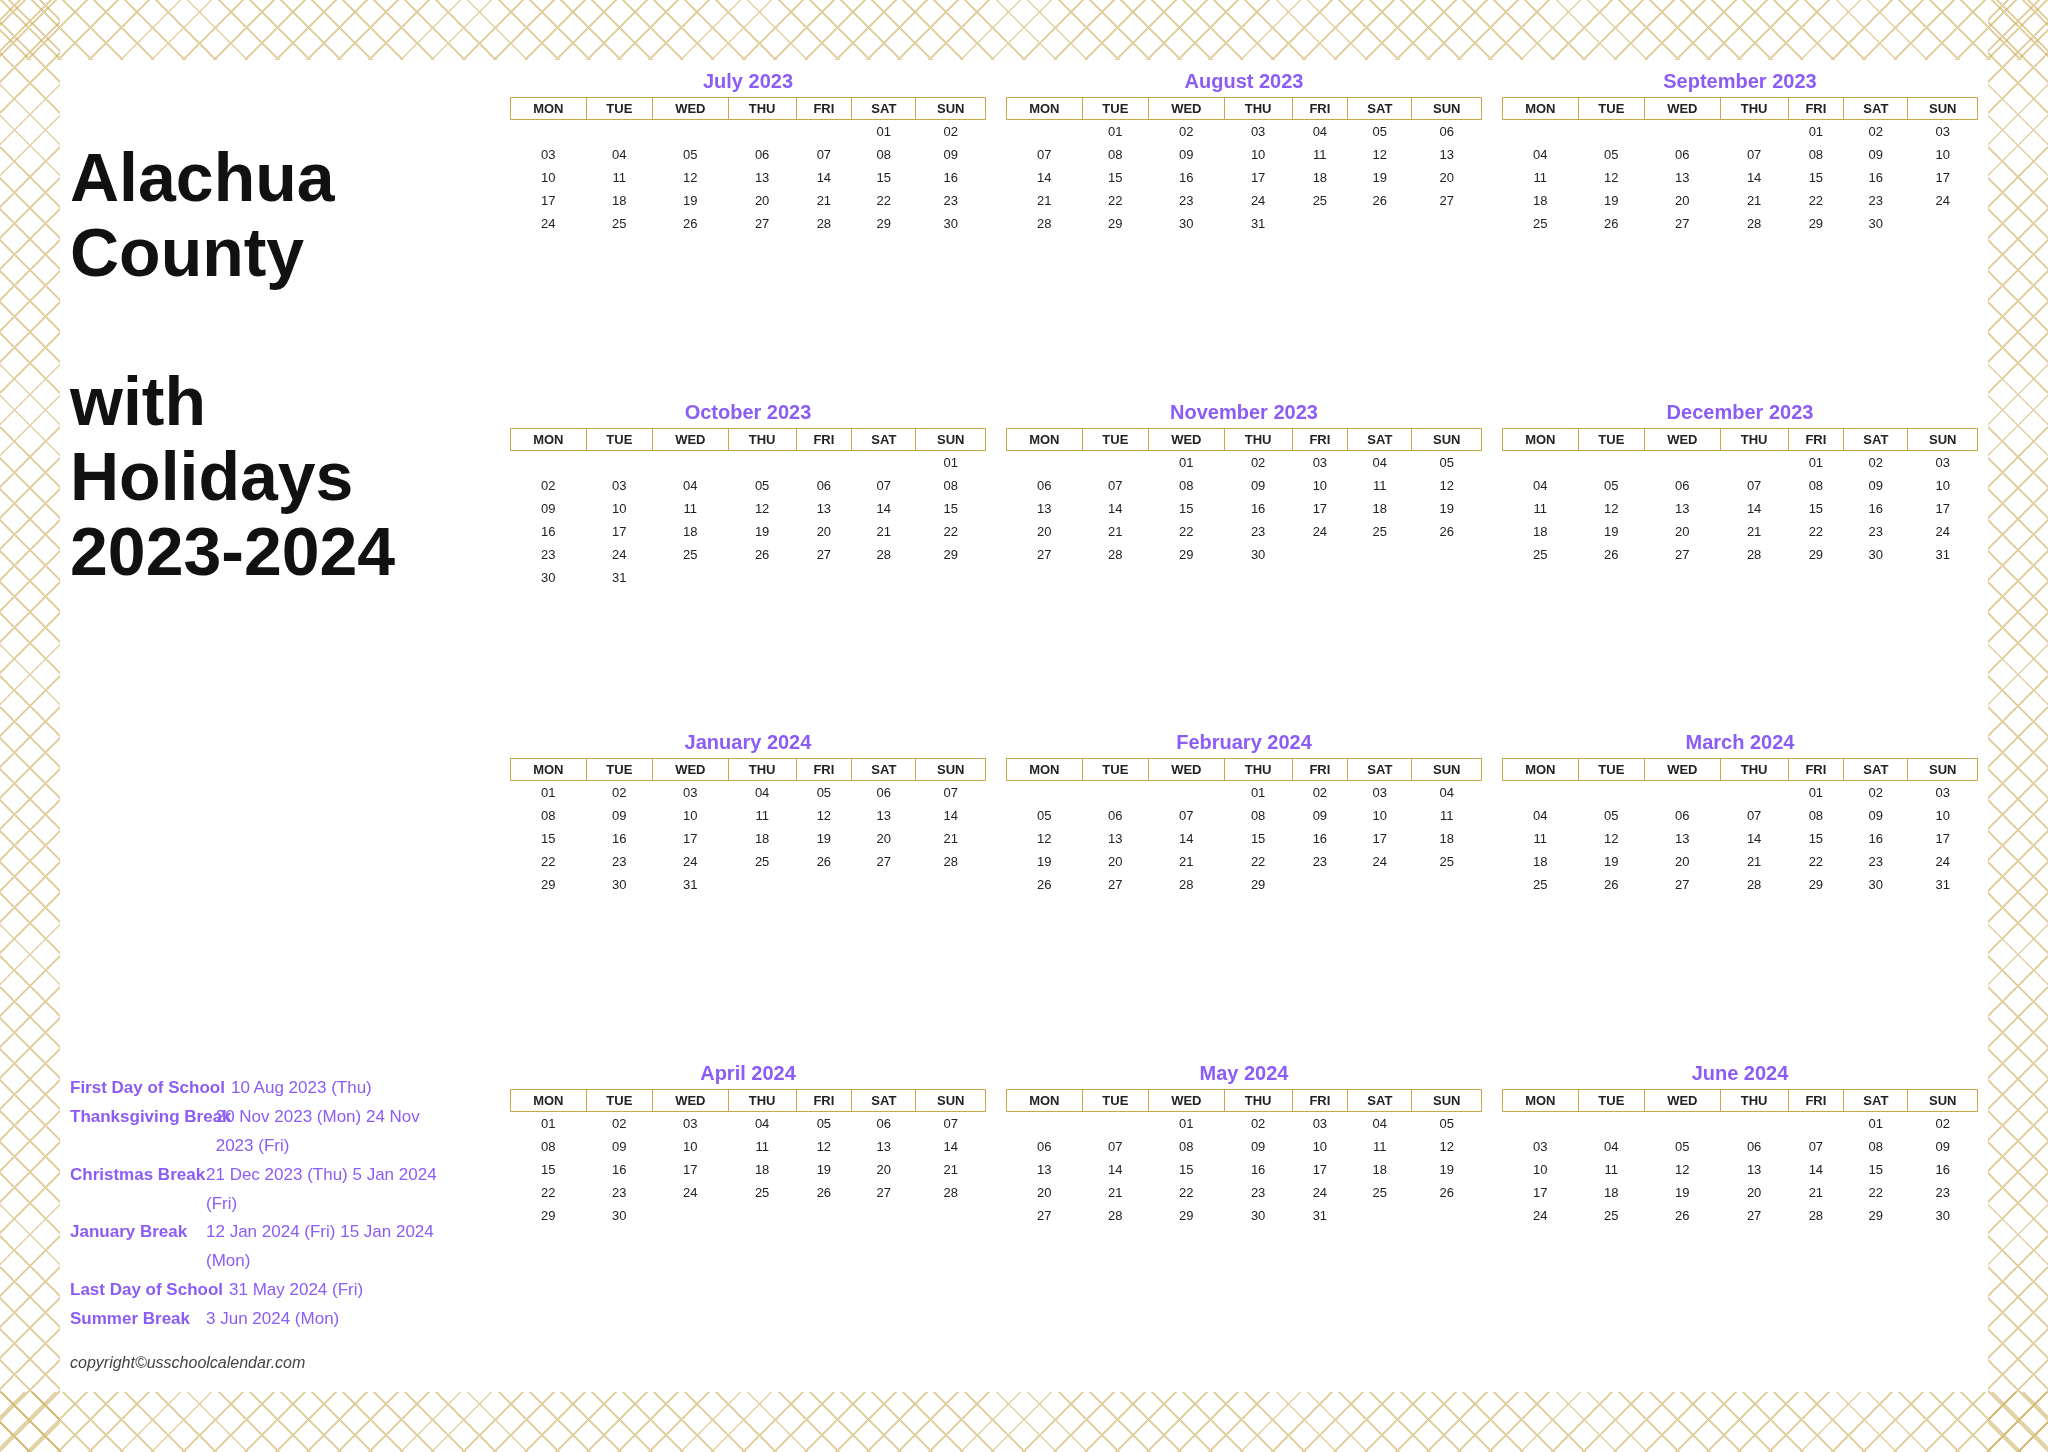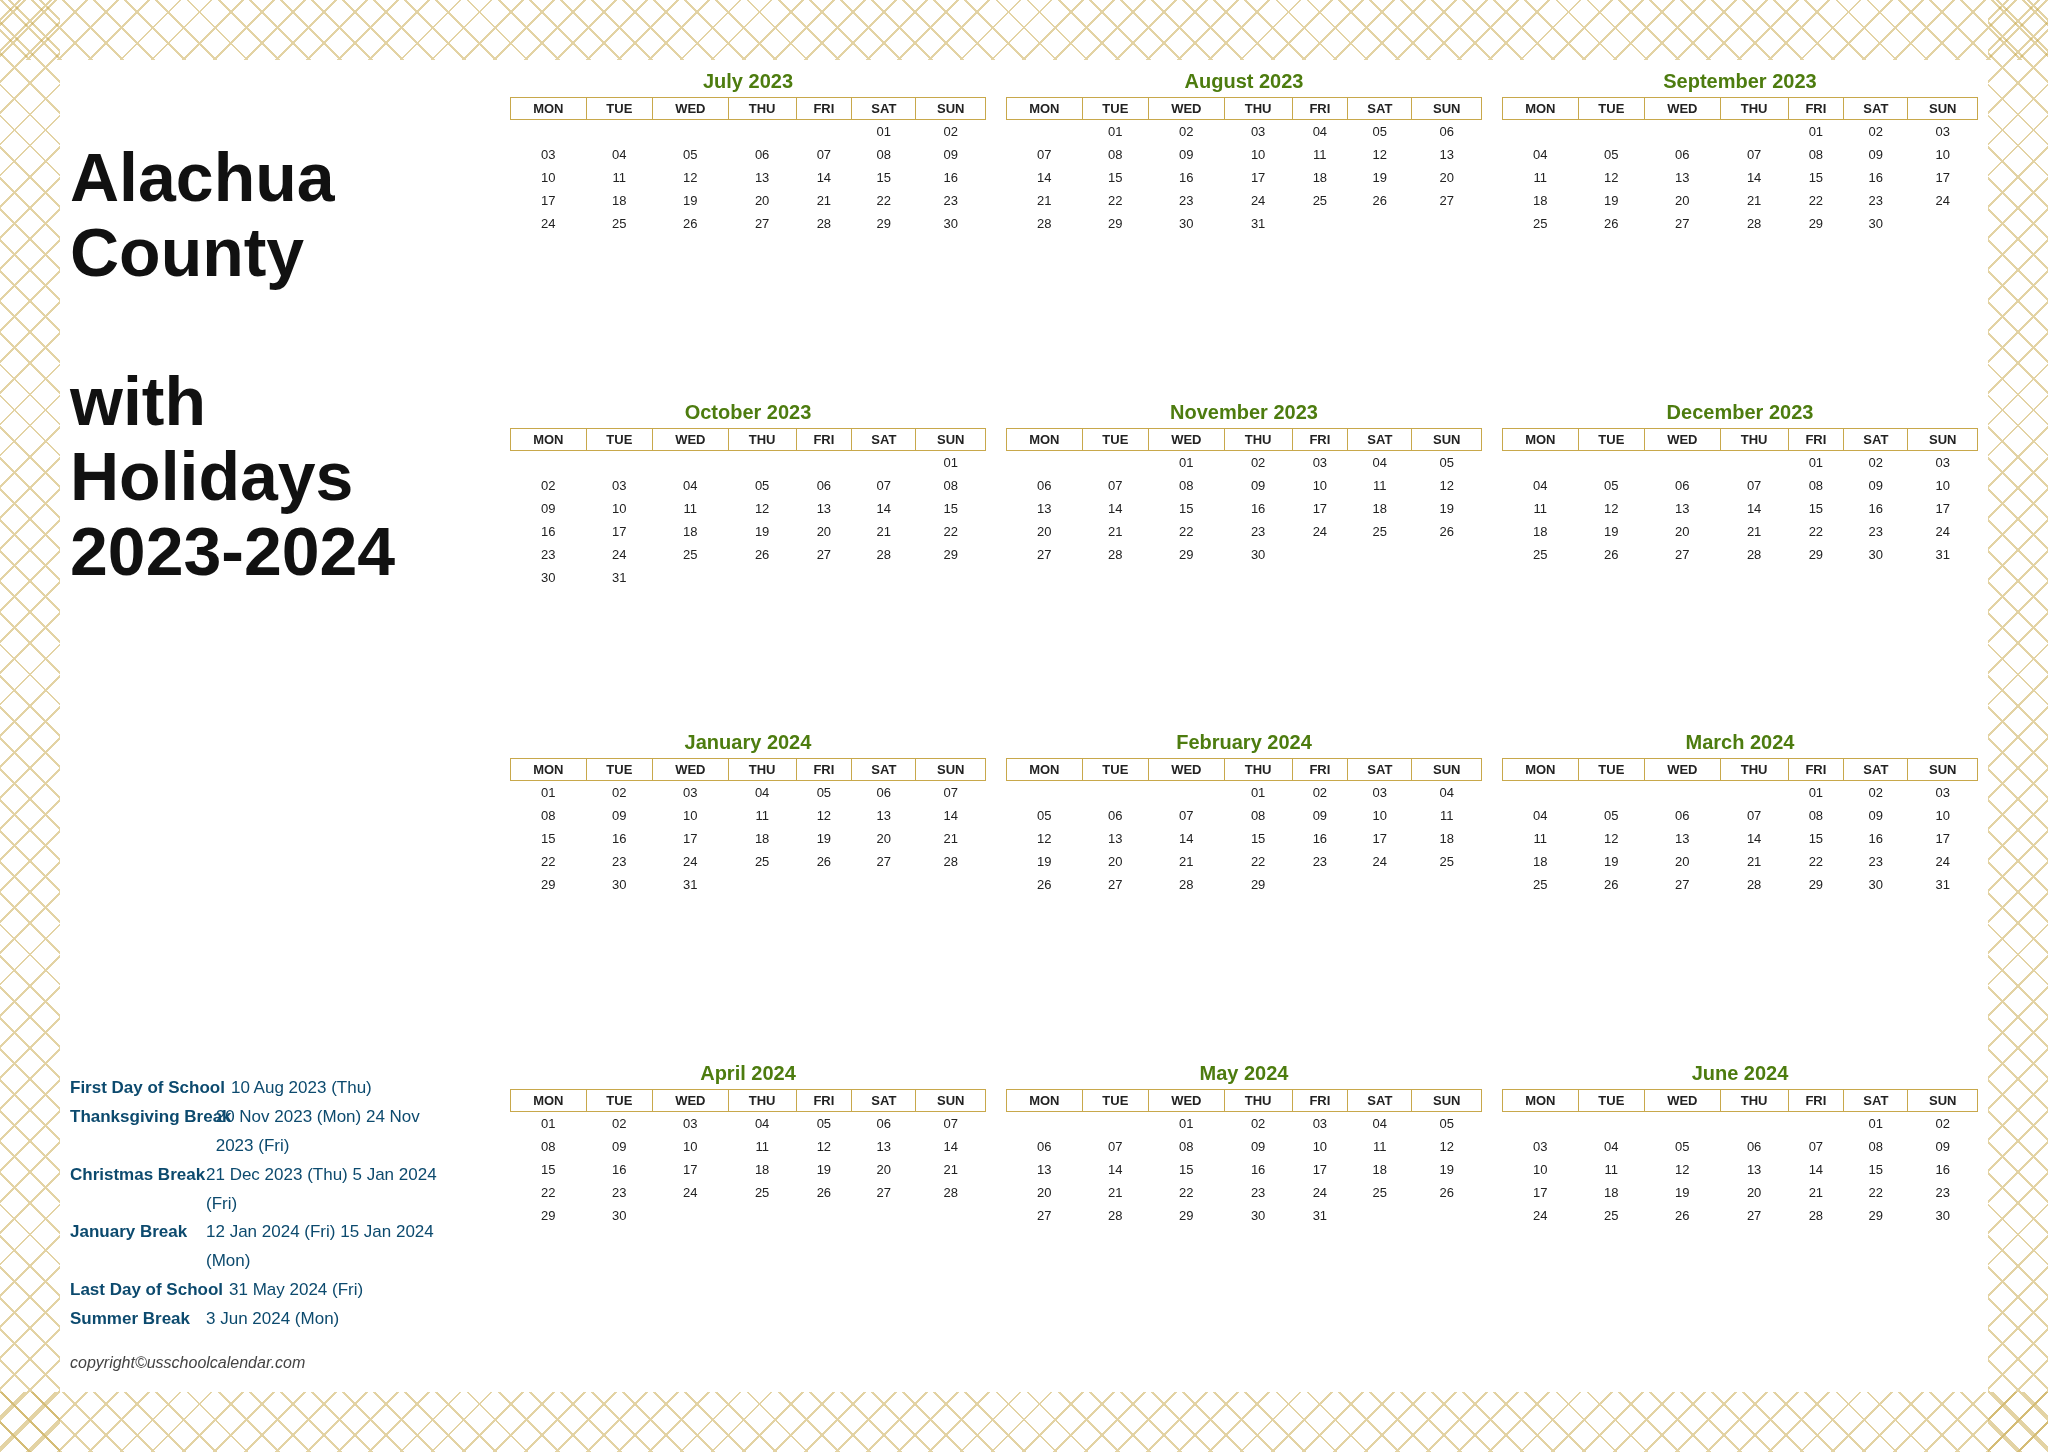--- a/index.html
+++ b/index.html
@@ -91,21 +91,21 @@
       font-size: 68px;
       font-weight: 900;
       color: #111;
       line-height: 1.1;
       font-family: Arial, sans-serif;
     }
 
     .holidays-info {
       margin-top: auto;
       font-size: 17px;
-      color: #0c4a6e;
+      color: #8b5cf6;
       line-height: 1.7;
     }
 
     .holidays-info .info-row {
       display: flex;
       gap: 6px;
     }
 
     .holidays-info .label {
       font-weight: 700;
@@ -132,21 +132,21 @@
 
     .month-calendar {
       display: flex;
       flex-direction: column;
     }
 
     .month-title {
       text-align: center;
       font-size: 20px;
       font-weight: 700;
-      color: #4d7c0f;
+      color: #8b5cf6;
       margin-bottom: 4px;
     }
 
     .cal-table {
       width: 100%;
       border-collapse: collapse;
       font-size: 14px;
     }
 
     .cal-table thead tr th {

